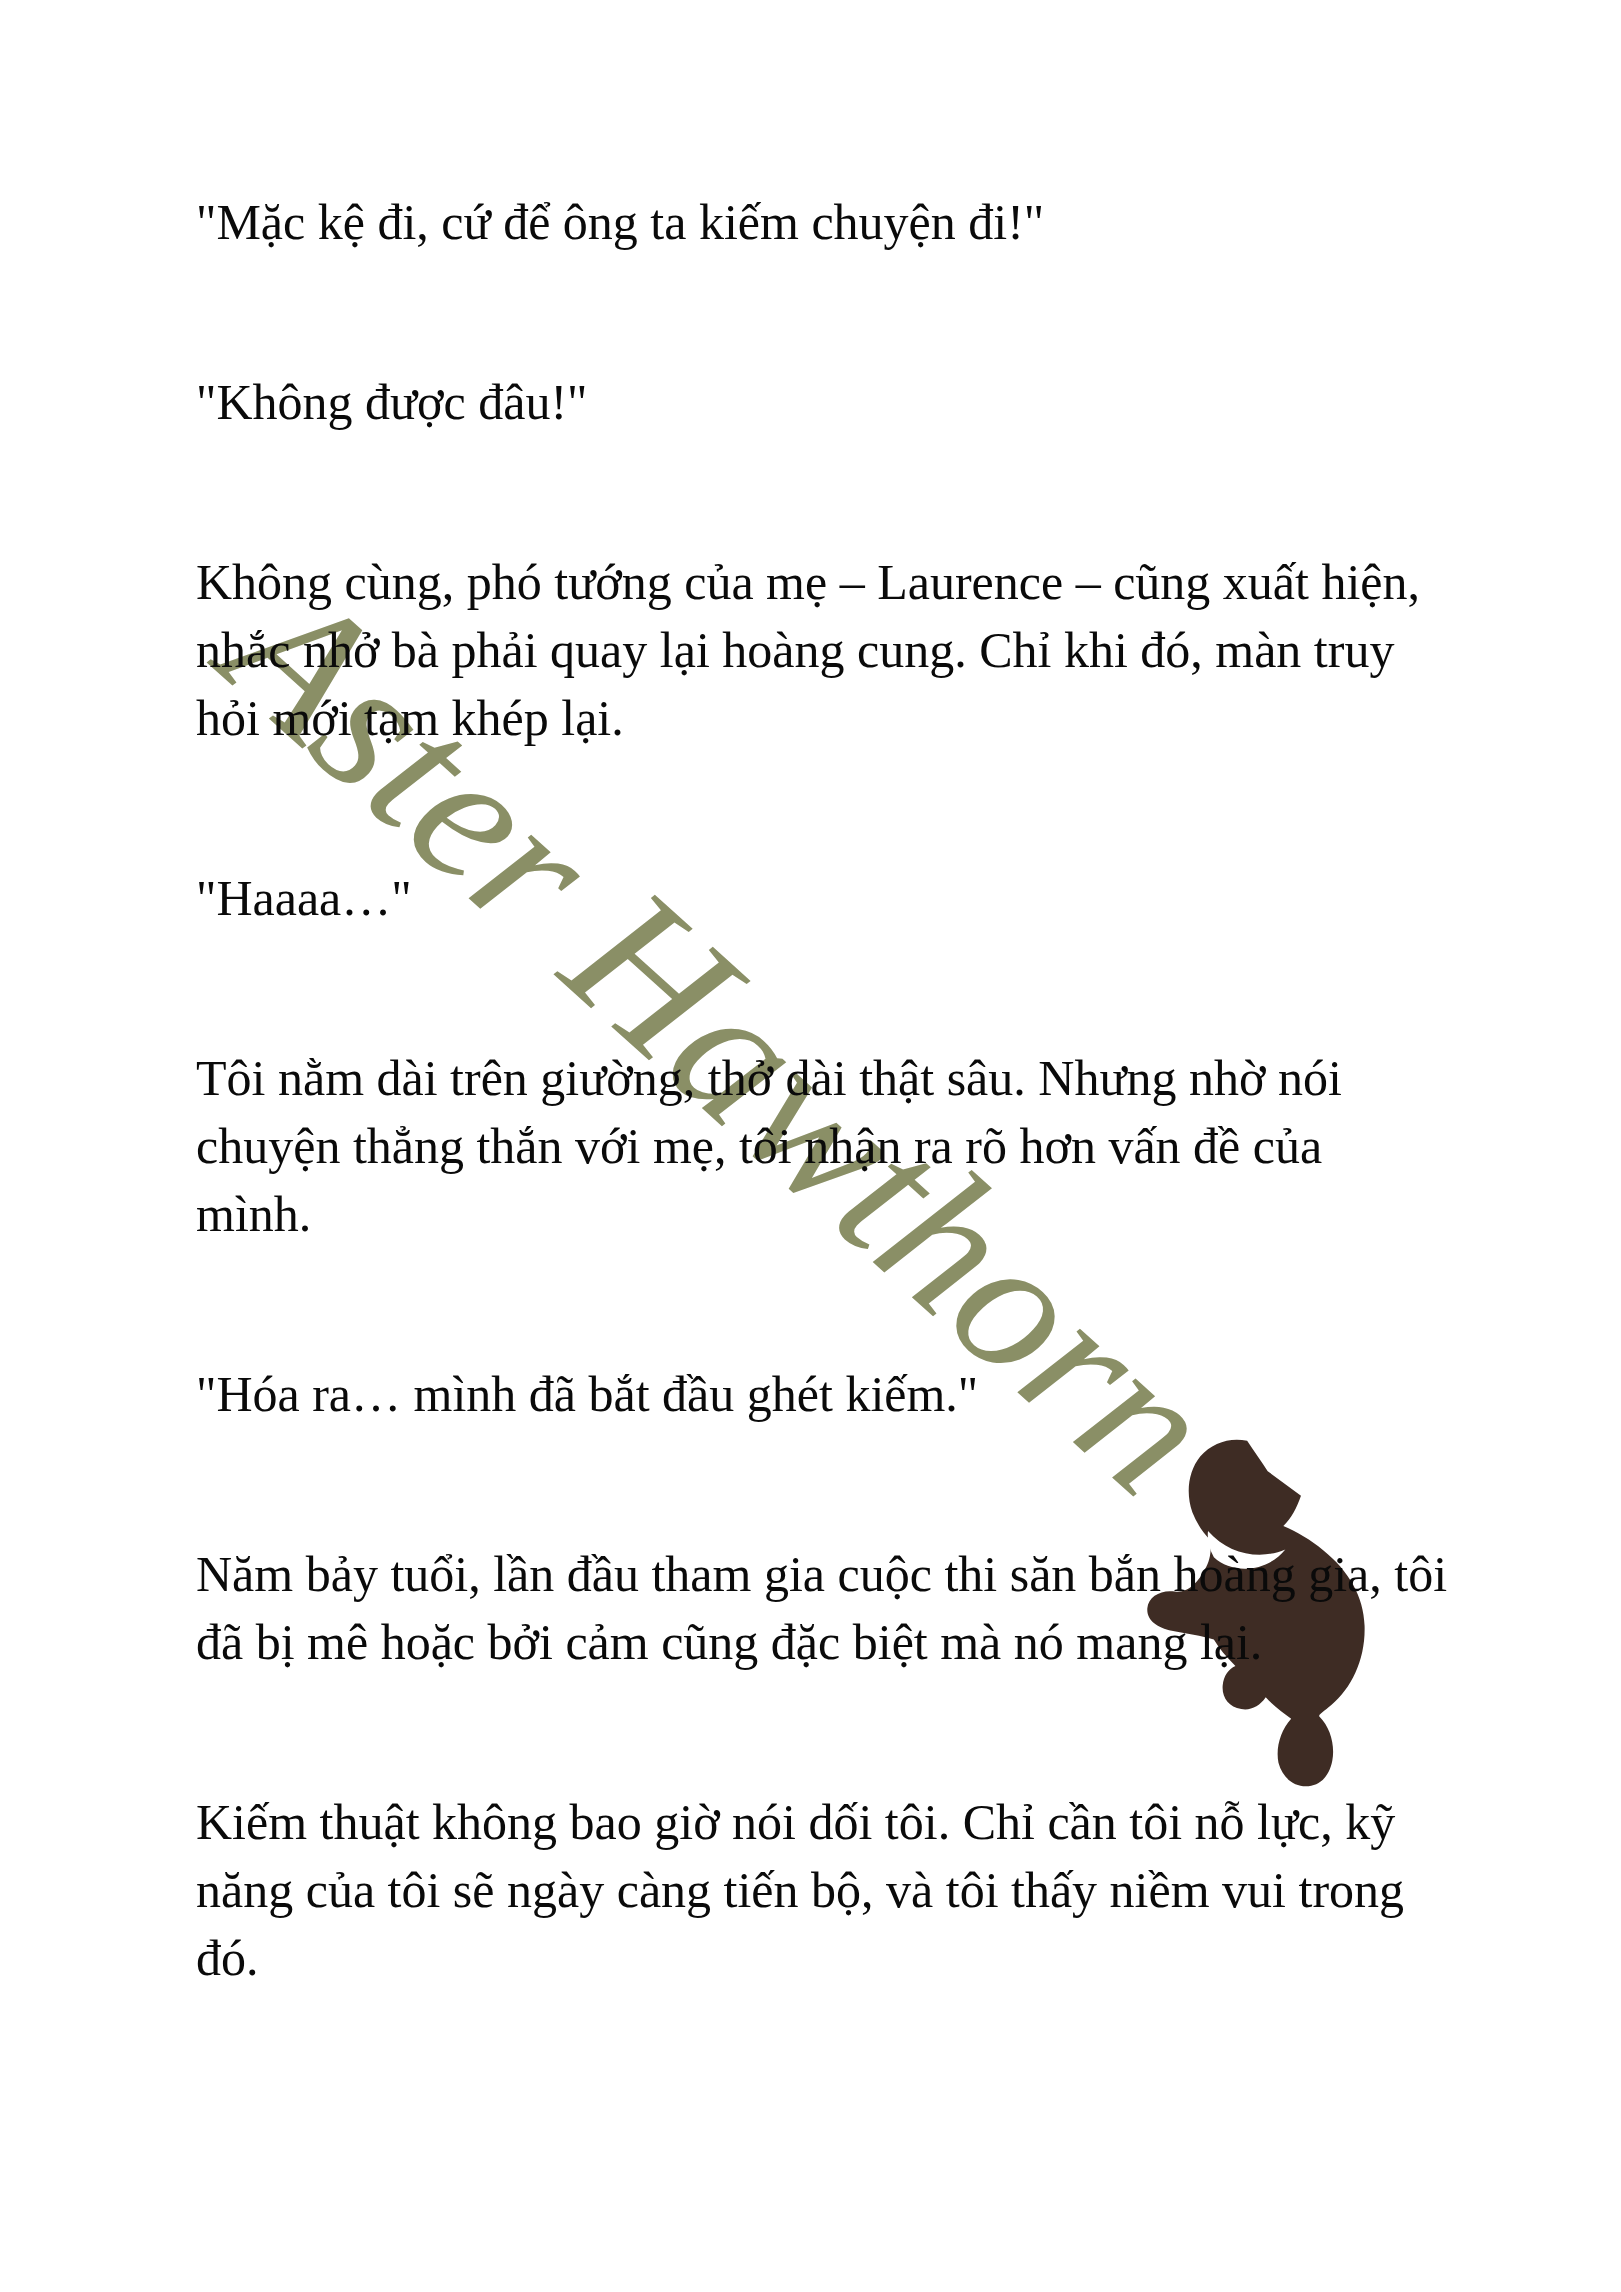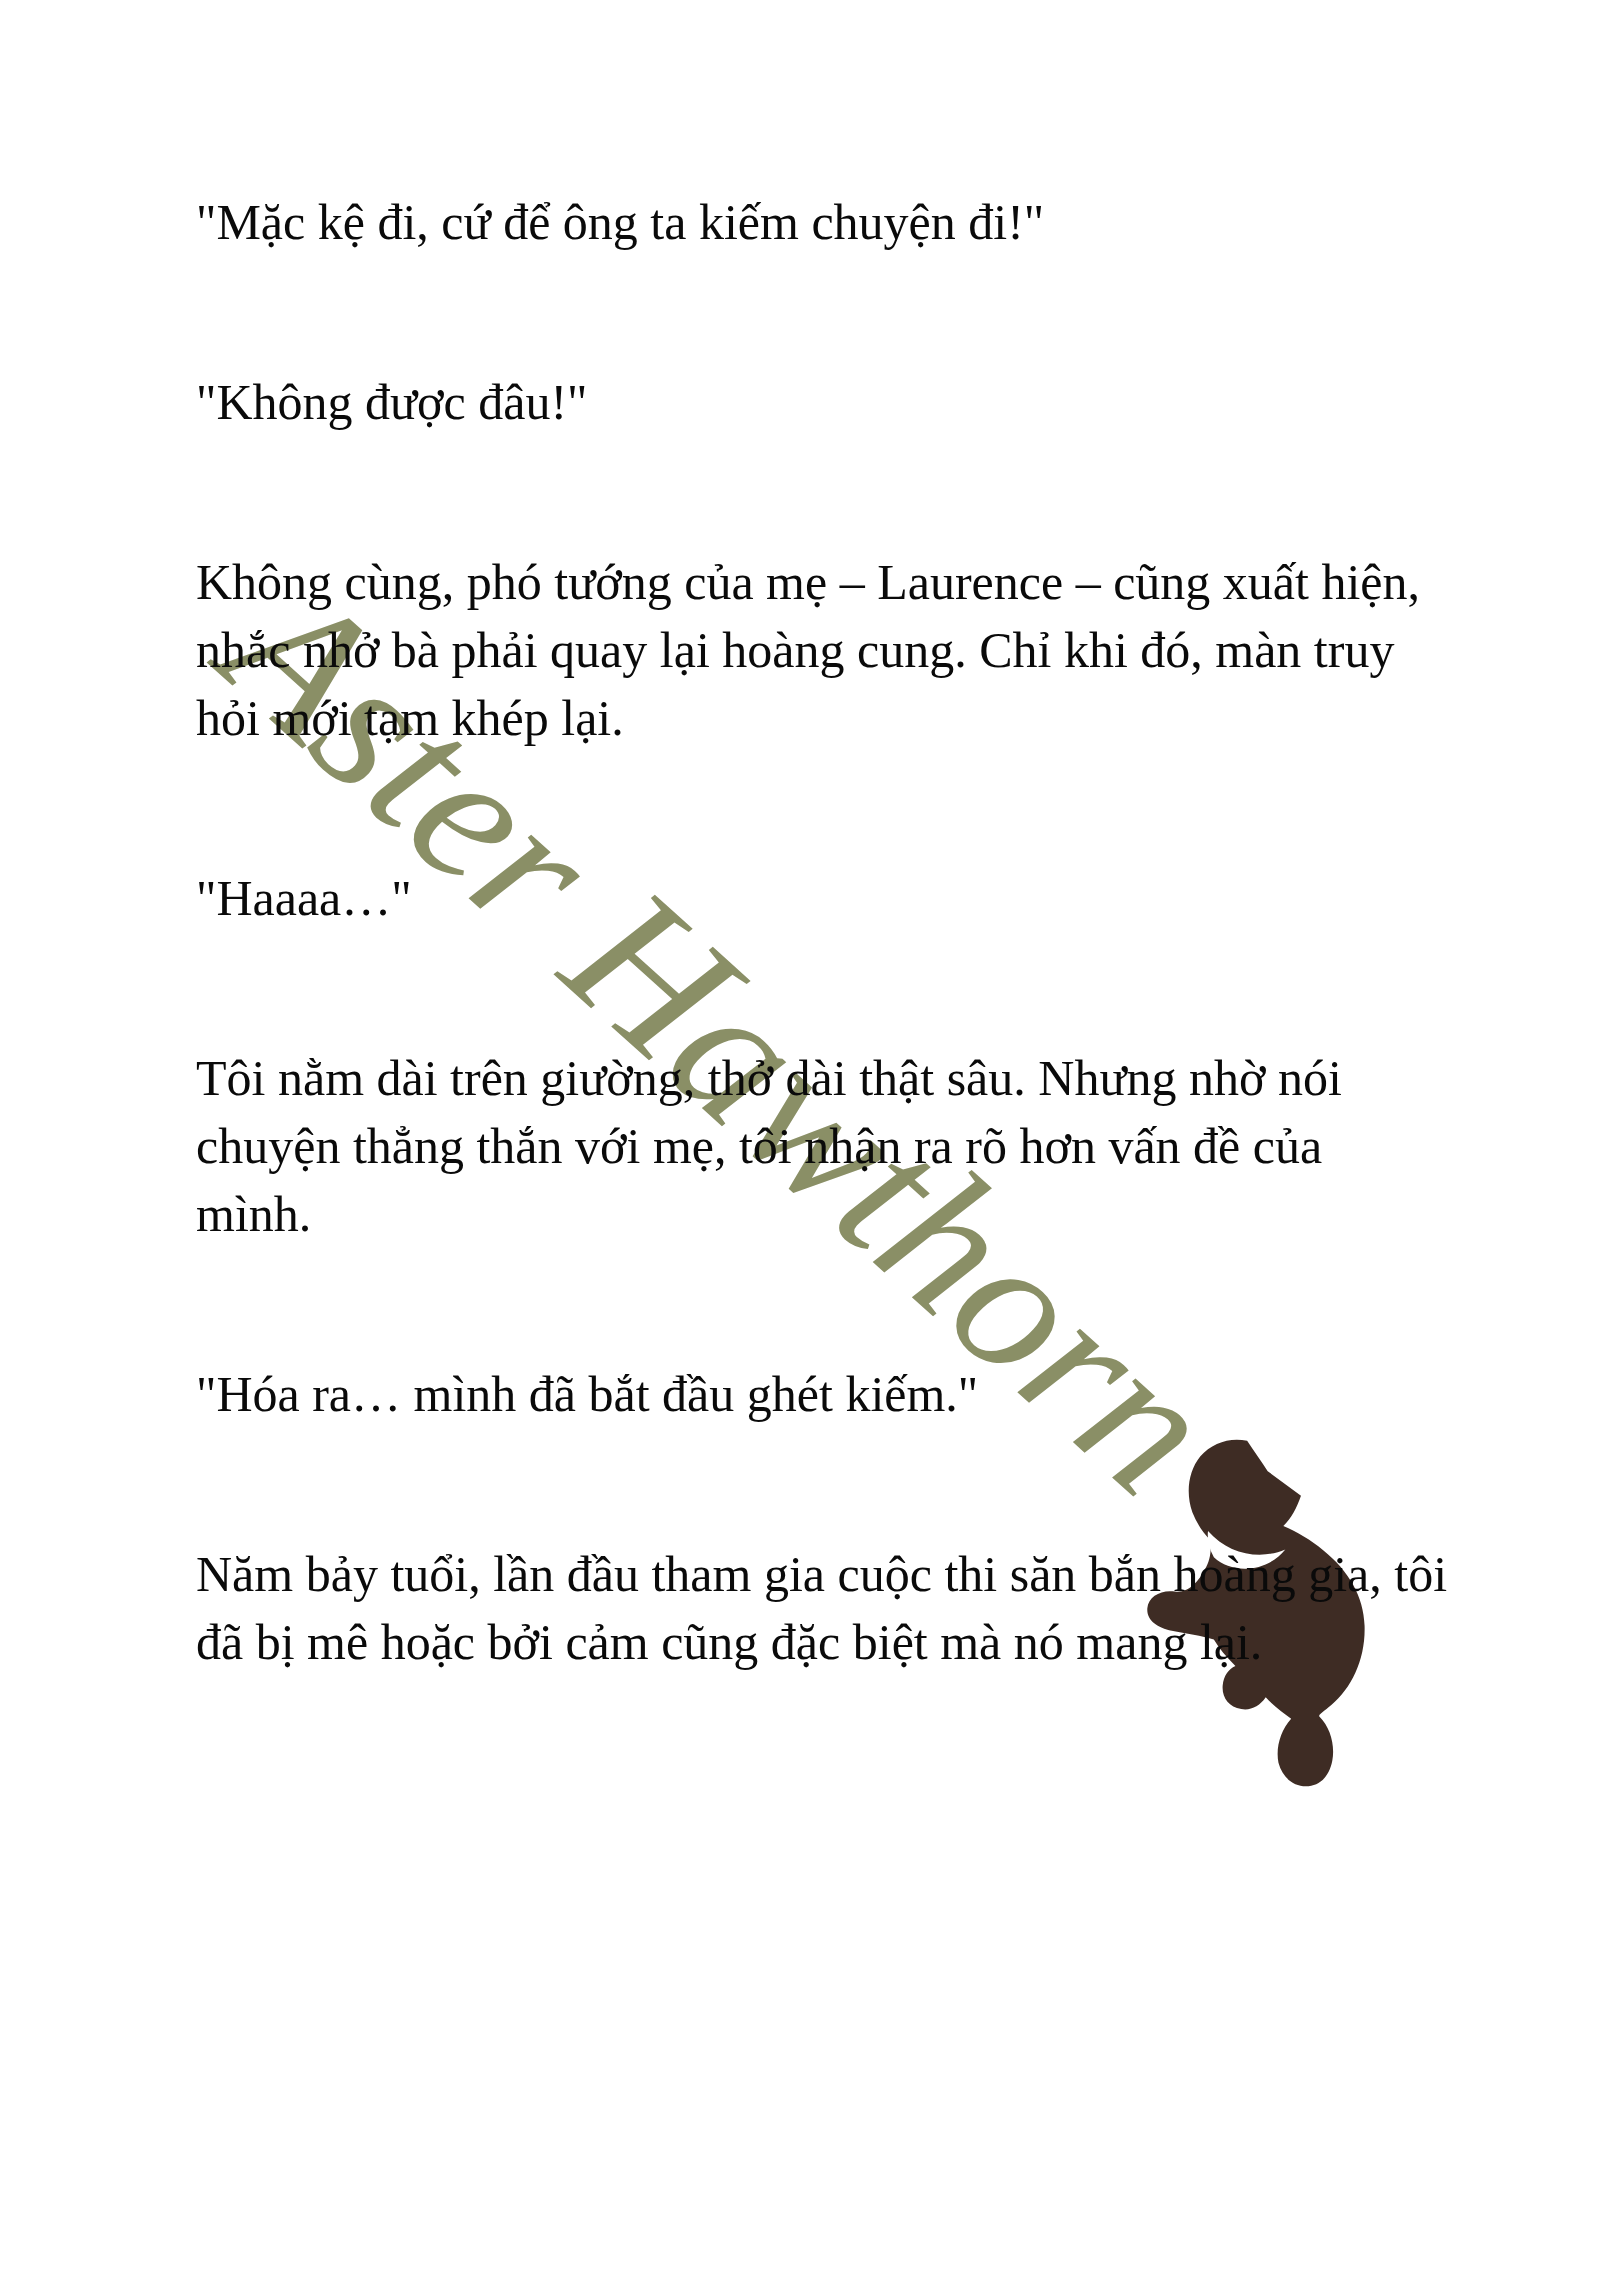--- a/index.html
+++ b/index.html
@@ -97,16 +97,19 @@
       <p>Không cùng, phó tướng của mẹ – Laurence – cũng xuất hiện,
 nhắc nhở bà phải quay lại hoàng cung. Chỉ khi đó, màn truy
 hỏi mới tạm khép lại.</p>
       <p>"Haaaa…"</p>
       <p>Tôi nằm dài trên giường, thở dài thật sâu. Nhưng nhờ nói
 chuyện thẳng thắn với mẹ, tôi nhận ra rõ hơn vấn đề của
 mình.</p>
       <p>"Hóa ra… mình đã bắt đầu ghét kiếm."</p>
       <p>Năm bảy tuổi, lần đầu tham gia cuộc thi săn bắn hoàng gia, tôi
 đã bị mê hoặc bởi cảm cũng đặc biệt mà nó mang lại.</p>
+      <p>Kiếm thuật không bao giờ nói dối tôi. Chỉ cần tôi nỗ lực, kỹ
+năng của tôi sẽ ngày càng tiến bộ, và tôi thấy niềm vui trong
+đó.</p>
     </div>
 
 </div>
 
 
 </body></html>

